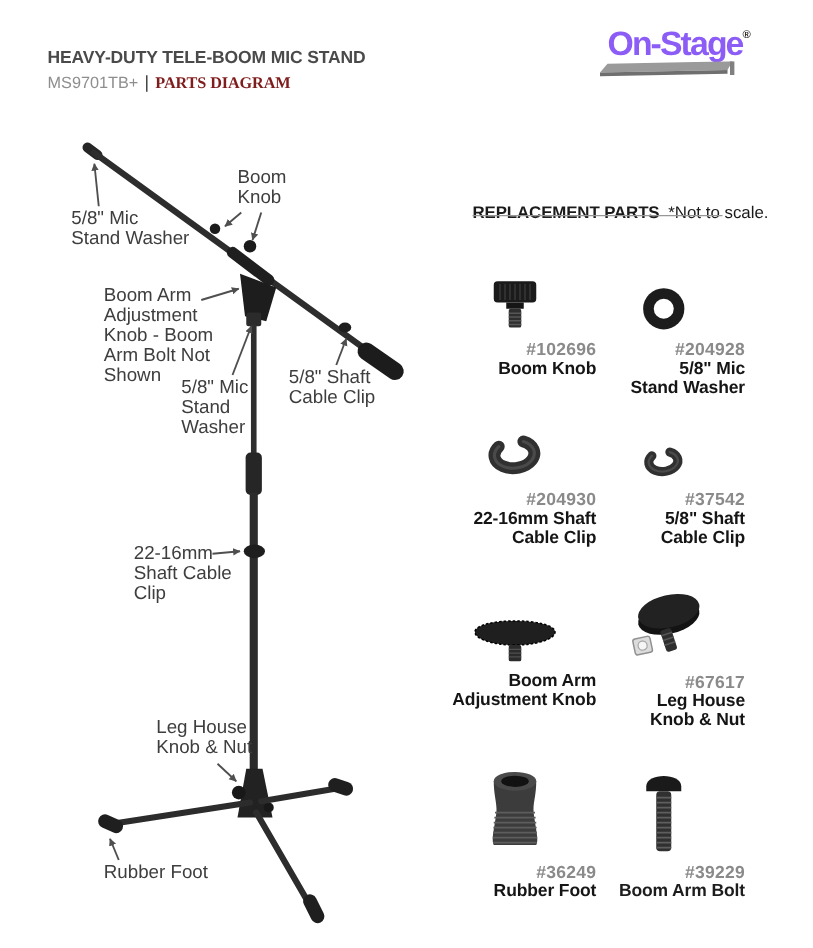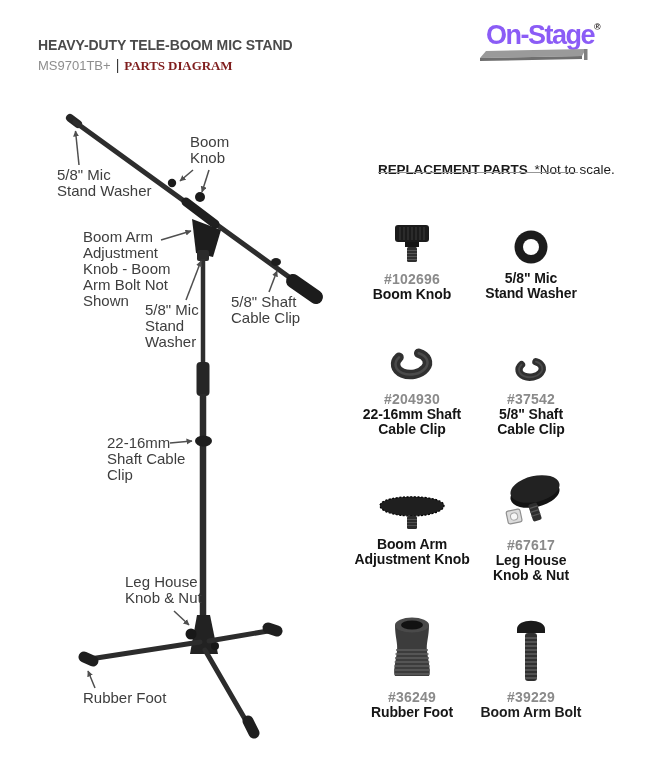--- a/index.html
+++ b/index.html
@@ -15,21 +15,21 @@
   .logo-text{font-size:27px;font-weight:700;letter-spacing:-1.5px;color:#8b5cf6;}
   .logo-reg{font-size:9px;font-weight:700;color:#2d2727;vertical-align:14px;}
   .logo-platform{position:absolute;left:-8px;top:29px;}
   
   .dlabel{position:absolute;font-size:15px;line-height:16px;color:#3e3e3e;white-space:pre-line;}
   
   .panel-hd{position:absolute;left:378px;top:148px;font-size:13.5px;color:#1a1a1a;white-space:nowrap;margin-top:14px;}
   .panel-hd .t{font-weight:700;letter-spacing:-0.1px;}
   .panel-hd .n{font-weight:400;margin-left:7px;}
   .panel-line{position:absolute;left:378px;top:172px;width:200px;height:1px;background:#979797;}
-  .part{position:absolute;width:130px;text-align:center;}
+  .part{position:absolute;width:130px;text-align:right;}
   .pimg{display:flex;align-items:flex-end;justify-content:center;margin-bottom:5px;}
   .pnum{font-size:14px;font-weight:700;color:#8a8a8a;letter-spacing:0.2px;}
   .pname{font-size:14px;font-weight:700;color:#151515;line-height:15px;white-space:pre-line;letter-spacing:-0.1px;}
   .pname.light{font-weight:700;color:#1d1d1d;}
 </style>
 </head>
 <body>
 
 <div class="page">
 
@@ -137,20 +137,21 @@
     <div class="pname">Boom Knob</div>
   </div>
 
   <div class="part" style="left:466px;top:212px;">
     <div class="pimg" style="height:54px;">
       <svg width="40" height="38" viewBox="0 0 40 38">
         <circle cx="20" cy="19" r="16.5" fill="#1c1c1c"></circle>
         <circle cx="20" cy="19" r="8" fill="#ffffff"></circle>
       </svg>
     </div>
+    <div class="pnum">#204928</div>
     <div class="pname">5/8" Mic
 Stand Washer</div>
   </div>
 
   <div class="part" style="left:347px;top:340px;">
     <div class="pimg" style="height:46px;">
       <svg width="52" height="40" viewBox="0 0 52 40">
         <path d="M14,10 A 16,11 0 1 0 34,8" fill="none" stroke="#303030" stroke-width="9.5" stroke-linecap="round" transform="rotate(-6 26 20)"></path>
         <path d="M14,10 A 16,11 0 1 0 34,8" fill="none" stroke="#4a4a4a" stroke-width="2.5" stroke-linecap="round" transform="rotate(-6 26 20)"></path>
       </svg>

